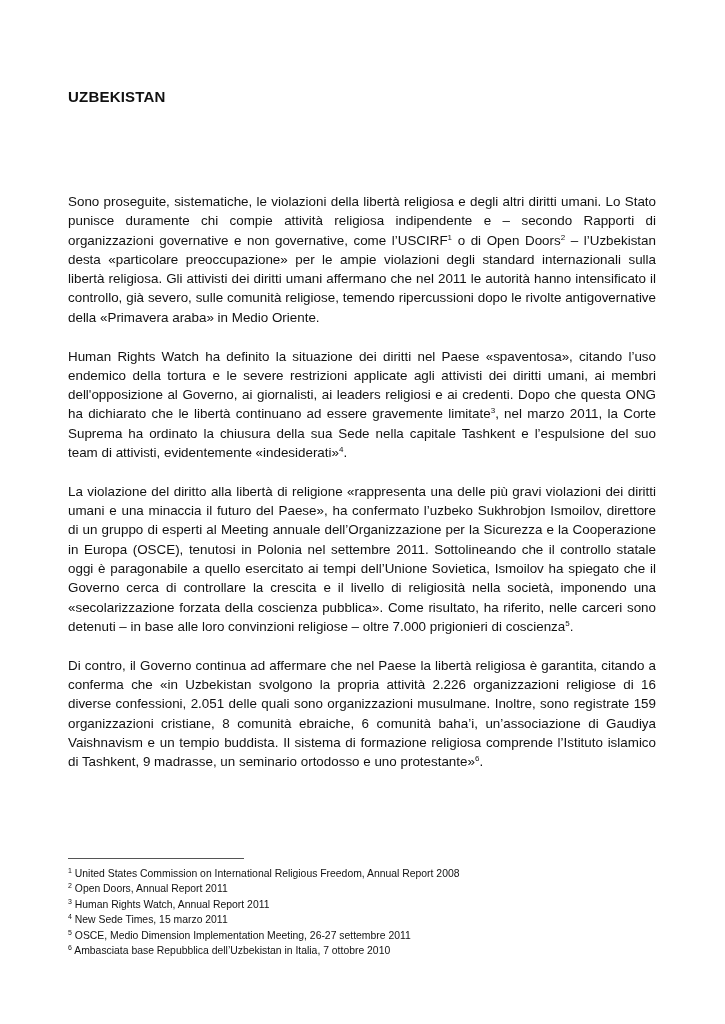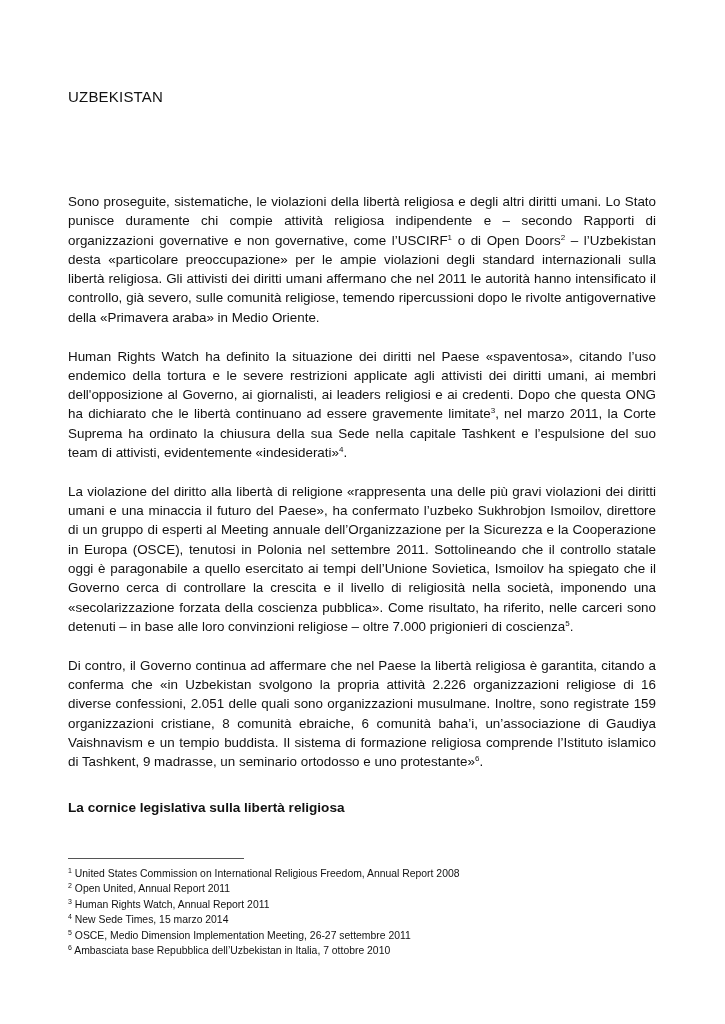--- a/index.html
+++ b/index.html
@@ -4,21 +4,21 @@
 <style>
   html, body { margin: 0; padding: 0; background: #ffffff; }
   body {
     width: 725px; height: 1024px; position: relative; overflow: hidden;
     font-family: "Liberation Sans", "DejaVu Sans", sans-serif;
     color: #111111;
   }
   .page { position: absolute; left: 0; top: 0; width: 725px; height: 1024px; }
   .title {
     position: absolute; left: 68px; top: 88px;
-    font-size: 15px; font-weight: normal; letter-spacing: 0.2px;
+    font-size: 15px; font-weight: bold; letter-spacing: 0.2px;
   }
   .body-text {
     position: absolute; left: 68px; width: 588px;
     font-size: 13.4px; line-height: 19.3px;
     text-align: justify;
   }
   .p { margin: 0 0 19.5px 0; }
   sup { font-size: 8px; line-height: 0; vertical-align: 5px; }
   .section-heading {
     position: absolute; left: 68px; top: 800px;
@@ -50,25 +50,24 @@
       <span>Human Rights Watch ha definito la situazione dei diritti nel Paese «spaventosa», citando l’uso endemico della tortura e le severe restrizioni applicate agli attivisti dei diritti umani, ai membri dell'opposizione al Governo, ai giornalisti, ai leaders religiosi e ai credenti. Dopo che questa ONG ha dichiarato che le libertà continuano ad essere gravemente limitate</span><sup>3</sup><span>, nel marzo 2011, la Corte Suprema ha ordinato la chiusura della sua Sede nella capitale Tashkent e l’espulsione del suo team di attivisti, evidentemente «indesiderati»</span><sup>4</sup><span>.</span>
     </p>
     <p class="p">
       <span>La violazione del diritto alla libertà di religione «rappresenta una delle più gravi violazioni dei diritti umani e una minaccia il futuro del Paese», ha confermato l’uzbeko Sukhrobjon Ismoilov, direttore di un gruppo di esperti al Meeting annuale dell’Organizzazione per la Sicurezza e la Cooperazione in Europa (OSCE), tenutosi in Polonia nel settembre 2011. Sottolineando che il controllo statale oggi è paragonabile a quello esercitato ai tempi dell’Unione Sovietica, Ismoilov ha spiegato che il Governo cerca di controllare la crescita e il livello di religiosità nella società, imponendo una «secolarizzazione forzata della coscienza pubblica». Come risultato, ha riferito, nelle carceri sono detenuti – in base alle loro convinzioni religiose – oltre 7.000 prigionieri di coscienza</span><sup>5</sup><span>.</span>
     </p>
     <p class="p">
       <span>Di contro, il Governo continua ad affermare che nel Paese la libertà religiosa è garantita, citando a conferma che «in Uzbekistan svolgono la propria attività 2.226 organizzazioni religiose di 16 diverse confessioni, 2.051 delle quali sono organizzazioni musulmane. Inoltre, sono registrate 159 organizzazioni cristiane, 8 comunità ebraiche, 6 comunità baha’i, un’associazione di Gaudiya Vaishnavism e un tempio buddista. Il sistema di formazione religiosa comprende l’Istituto islamico di Tashkent, 9 madrasse, un seminario ortodosso e uno protestante»</span><sup>6</sup><span>.</span>
     </p>
   </div>
 
-  <div class="section-heading">La cornice legislativa sulla libertà religiosa</div>
 
   <div class="fn-rule"></div>
 
   <div class="footnotes">
     <div class="fn"><sup>1</sup> <span class="it">United States Commission on International Religious Freedom</span><span>, Annual Report 2008</span></div>
-    <div class="fn"><sup>2</sup> <span class="it">Open United</span><span>, Annual Report 2011</span></div>
+    <div class="fn"><sup>2</sup> <span class="it">Open Doors</span><span>, Annual Report 2011</span></div>
     <div class="fn"><sup>3</sup> <span class="it">Human Rights Watch</span><span>, Annual Report 2011</span></div>
-    <div class="fn"><sup>4</sup> <span class="it">New Sede Times</span><span>, 15 marzo 2014</span></div>
+    <div class="fn"><sup>4</sup> <span class="it">New Sede Times</span><span>, 15 marzo 2011</span></div>
     <div class="fn"><sup>5</sup> <span class="it">OSCE, Medio Dimension Implementation Meeting</span><span>, 26-27 settembre 2011</span></div>
     <div class="fn"><sup>6</sup> <span class="it">Ambasciata base Repubblica dell’Uzbekistan in Italia</span><span>, 7 ottobre 2010</span></div>
   </div>
 </div>
 
 </body></html>

